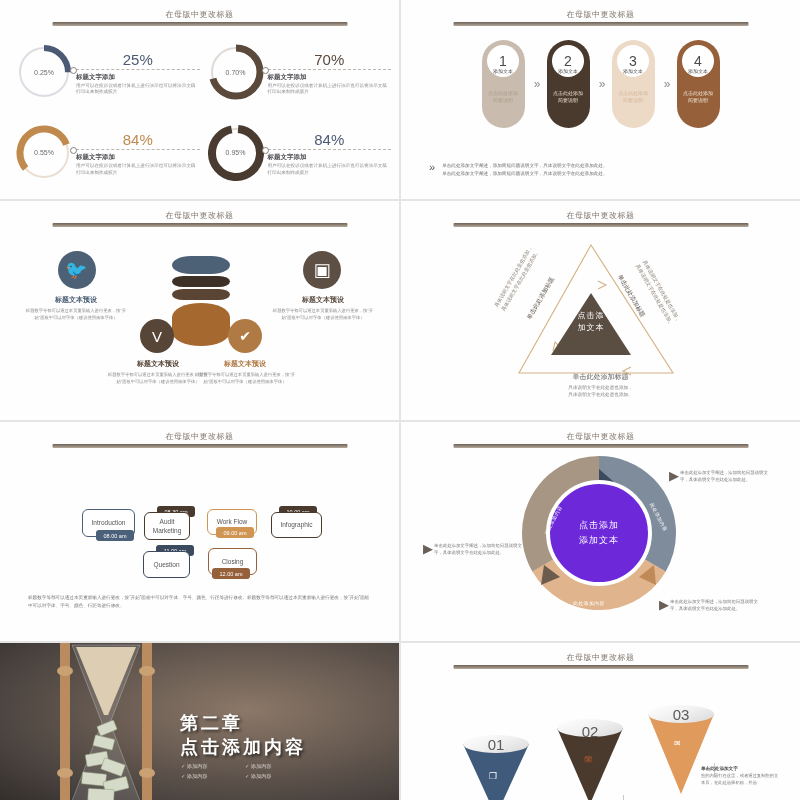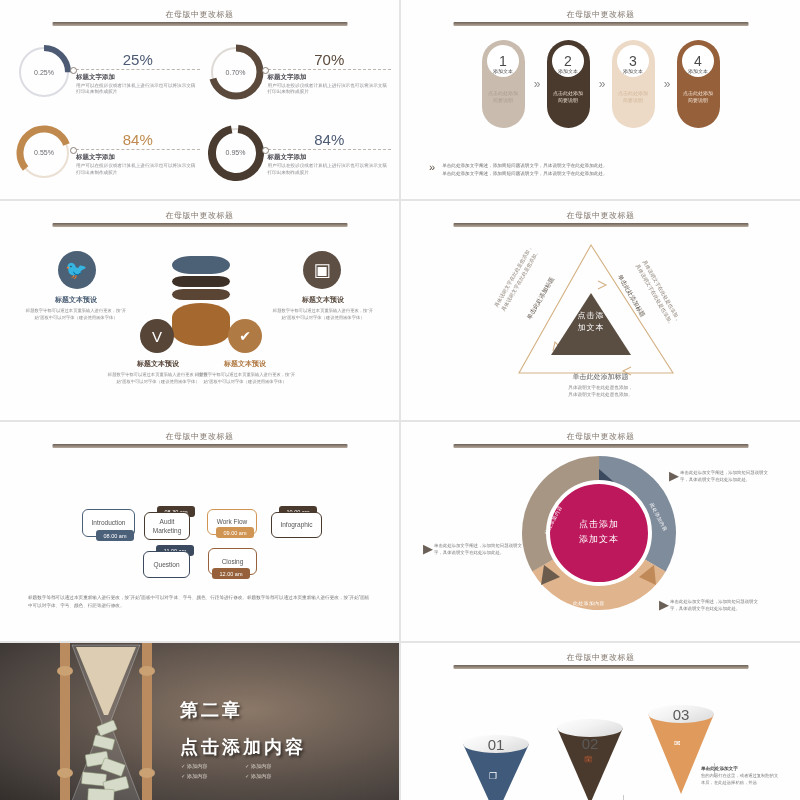--- a/index.html
+++ b/index.html
@@ -98,32 +98,32 @@
   .card { position:absolute; border:1.6px solid; border-radius:6px; background:#fff;
           display:flex; align-items:center; justify-content:center; text-align:center;
           font-size:6.5px; color:#555; line-height:1.4; filter: blur(.15px);}
   .tag { position:absolute; border-radius:3px; color:#fff; font-size:5.5px;
          display:flex; align-items:center; justify-content:center; filter: blur(.15px); }
   .s5foot { position:absolute; left:28px; right:26px; bottom: 30px; font-size:4.6px;
             color:#757575; line-height:1.9; filter: blur(.25px); }
 
   
   .s6 .hub { position:absolute; left:145px; top:58px; width:106px; height:106px; border-radius:50%;
-             background:#be185d; border:4px solid #fff;
+             background:#6d28d9; border:4px solid #fff;
              display:flex; flex-direction:column; align-items:center; justify-content:center;
-             color:#fff; font-size:9px; line-height:1.7; letter-spacing:1px;font-family:Liberation Mono, monospace; }
+             color:#fff; font-size:9px; line-height:1.7; letter-spacing:1px; }
   .s6 .calloutL, .s6 .calloutR { position:absolute; display:flex; gap:5px; align-items:flex-start; }
   .s6 .cl-ar { color:#6a6057; font-size:13px; line-height:1; letter-spacing:-4px;}
   .s6 .cl-tx { font-size:4.4px; color:#777; line-height:1.6; width:95px; filter: blur(.25px); }
   .s6 .seglbl { position:absolute; font-size:4.8px; color:#fff; letter-spacing:.5px;}
 
   
   .s7 { background: radial-gradient(ellipse at 62% 42%, #8b7868 0%, #6d5f55 35%, #49423e 75%, #332e2b 100%); }
   .hg { position:absolute; left:46px; top:-6px; width:120px; height:172px; }
-  .hero-ttl { position:absolute; left:180px; top:55px; color:#fff; font-size:18px;
+  .hero-ttl { position:absolute; left:180px; top:68px; color:#fff; font-size:18px;
               font-weight:bold; letter-spacing:3px; text-shadow: 2px 2px 3px rgba(0,0,0,.55); }
   .hero-sub { position:absolute; left:180px; top:92px; color:#fff; font-size:18px;
               font-weight:bold; letter-spacing:3px; text-shadow: 2px 2px 3px rgba(0,0,0,.55); }
   .hero-list { position:absolute; left:181px; top:120px; width:122px;
                display:grid; grid-template-columns:1fr 1fr; gap:3px 6px; }
   .hero-list span { color:#d8d2cb; font-size:5.2px; filter: blur(.3px); }
   .hero-list span::before { content:"✓ "; color:#cfc8c0; }
 
   
   .fun { position:absolute; }
@@ -461,21 +461,21 @@
     <div class="fun" style="left:62px;top:92px;width:66px;height:80px">
       <div class="cone" style="left:0;top:9px;border-left:33px solid transparent;border-right:33px solid transparent;border-top:72px solid #3f5a7a"></div>
       <div class="ell" style="left:0;top:0;width:66px;height:18px"></div>
       <div class="num" style="top:1px">01</div>
       <div class="gl" style="left:26px;top:36px">❐</div>
     </div>
 
     <div class="fun" style="left:156px;top:76px;width:66px;height:80px">
       <div class="cone" style="left:0;top:9px;border-left:33px solid transparent;border-right:33px solid transparent;border-top:76px solid #4a3a2d"></div>
       <div class="ell" style="left:0;top:0;width:66px;height:18px"></div>
-      <div class="num" style="top:16px">02</div>
+      <div class="num" style="top:4px">02</div>
       <div class="gl" style="left:27px;top:36px;font-size:7px">💼</div>
     </div>
     <div class="stem" style="left:222px;top:152px;height:12px"></div>
 
     <div class="fun" style="left:247px;top:62px;width:66px;height:80px">
       <div class="cone" style="left:0;top:9px;border-left:33px solid transparent;border-right:33px solid transparent;border-top:80px solid #e09a5c"></div>
       <div class="ell" style="left:0;top:0;width:66px;height:18px"></div>
       <div class="num" style="top:1px">03</div>
       <div class="gl" style="left:26px;top:34px;font-size:8px">✉</div>
     </div>

